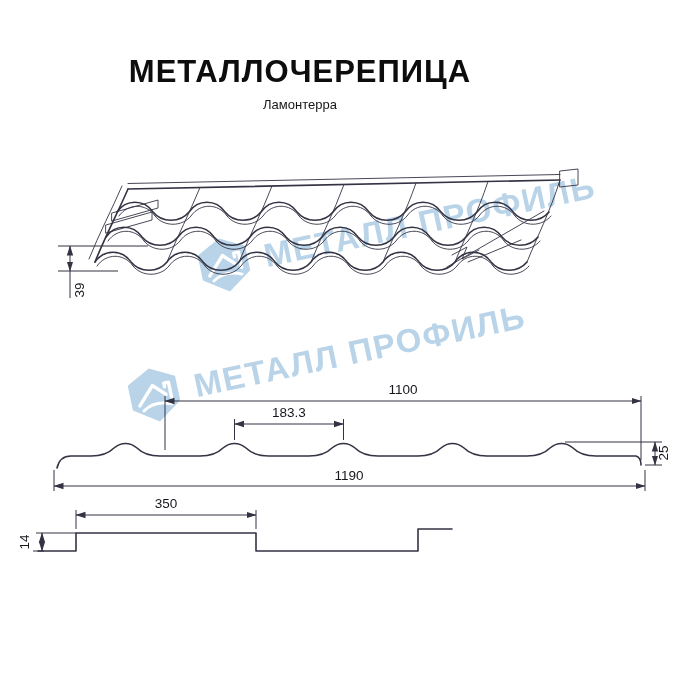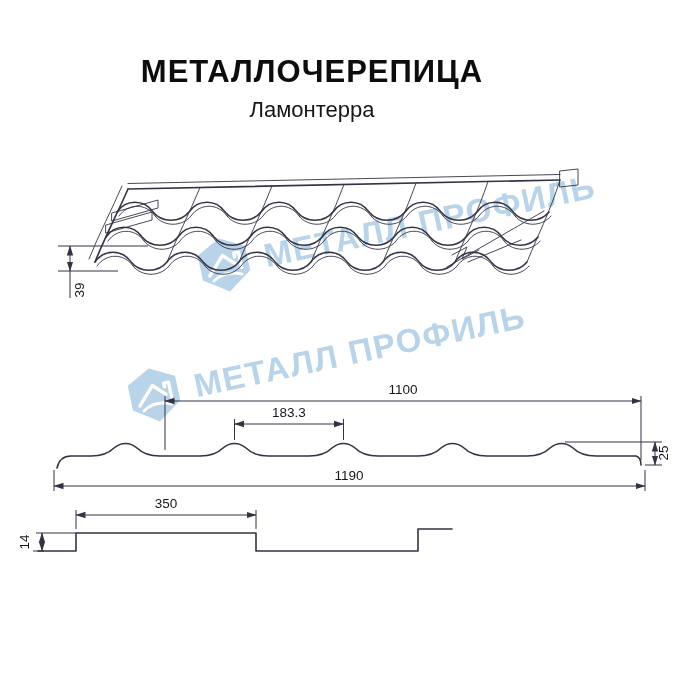--- a/index.html
+++ b/index.html
@@ -1,22 +1,22 @@
 <!DOCTYPE html>
 <html><head>
 <meta charset="utf-8">
 <style>
   html,body{margin:0;padding:0;background:#ffffff;}
   body{width:700px;height:700px;position:relative;overflow:hidden;
        font-family:"Liberation Sans",sans-serif;}
   .page{position:absolute;inset:0;background:#fff;}
 
-  .titleblock{position:absolute;top:54px;left:0;width:600px;text-align:center;z-index:3;margin-left:12px;}
+  .titleblock{position:absolute;top:54px;left:0;width:600px;text-align:center;z-index:3;}
   .titleblock h1{margin:0;font-size:31px;font-weight:700;letter-spacing:1px;color:#0d0d0d;}
-  .subtitle{margin-top:7px;font-size:22px;color:#161616;}
+  .subtitle{margin-top:7px;font-size:13px;color:#161616;}
 
   .watermark{position:absolute;display:flex;align-items:center;gap:12px;z-index:1;
              transform:rotate(-12deg);transform-origin:left center;color:#b9d4e8;}
   .wm-text{font-size:33px;font-weight:700;letter-spacing:1.5px;white-space:nowrap;}
   .wm1{left:196px;top:242px;}
   .wm2{left:126px;top:372px;}
 
   .main-svg{position:absolute;top:0;left:0;z-index:2;}
   .ln{fill:none;stroke:#333344;stroke-width:1.6;stroke-linejoin:round;stroke-linecap:round;}
   .tn{fill:none;stroke:#333344;stroke-width:0.9;stroke-linejoin:round;stroke-linecap:round;}

